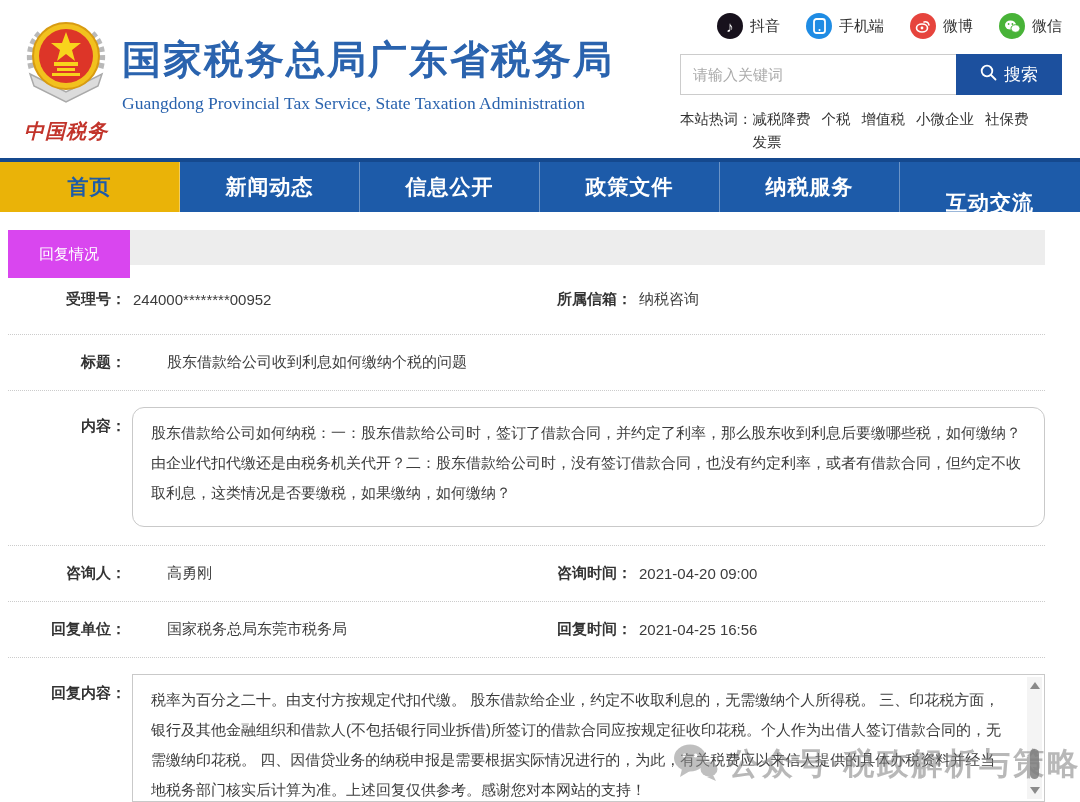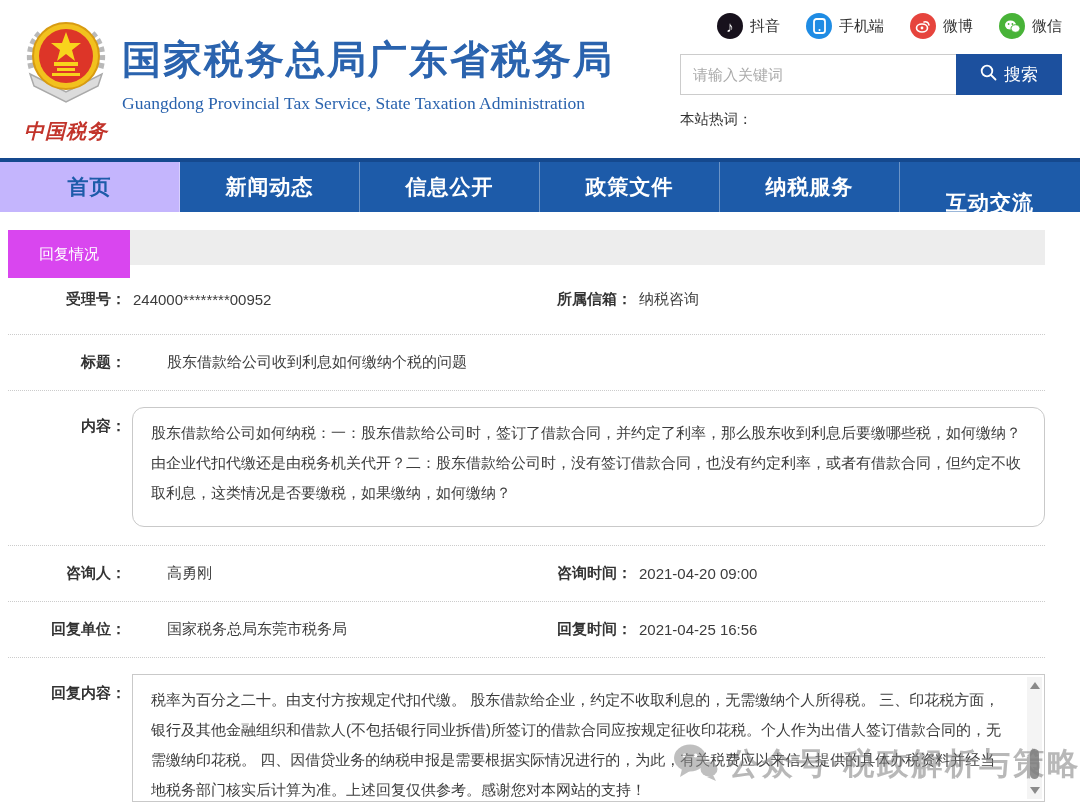--- a/index.html
+++ b/index.html
@@ -39,21 +39,21 @@
   .hotwords-label { flex-shrink:0; color:#333; }
   .hotwords-list { display:flex; flex-wrap:wrap; column-gap:11px; width:330px; }
   .hotword { color:#333; cursor:pointer; white-space:nowrap; }
 
   
   .nav { display:flex; height:54px; background:#1d5ba9; border-top:4px solid #15498e; }
   .nav-tab { width:180px; display:flex; align-items:center; justify-content:center;
     color:#fff; font-size:21px; font-weight:bold; cursor:pointer;
     border-right:1px solid rgba(255,255,255,.35); letter-spacing:1px; }
   .nav-tab:last-child { border-right:none;margin-top:32px; }
-  .nav-tab.active { background:#c4b5fd; color:#1d5ba9; }
+  .nav-tab.active { background:#eab308; color:#1d5ba9; }
 
   
   .subnav { margin:18px 35px 0 8px; height:35px; background:#ededed; }
   .subnav-tab { width:122px; height:48px; background:#d946ef; color:#fff; font-size:15px;
     display:flex; align-items:center; justify-content:center; cursor:pointer; }
 
   
   .main { margin:0 35px 0 8px; position:relative; }
   .row { position:relative; display:flex; align-items:center; border-bottom:1px dotted #ccc; }
   .row.no-border { border-bottom:none; }
@@ -155,20 +155,28 @@
               <circle cx="7" cy="7" r="5.3" fill="none" stroke="#fff" stroke-width="1.8"></circle>
               <line x1="11" y1="11" x2="15.5" y2="15.5" stroke="#fff" stroke-width="1.8" stroke-linecap="round"></line>
             </svg>
         </span>
         <span>搜索</span>
       </button>
     </div>
 
     <div class="hotwords">
       <span class="hotwords-label">本站热词：</span>
+      <span class="hotwords-list">
+        <span class="hotword">减税降费</span>
+        <span class="hotword">个税</span>
+        <span class="hotword">增值税</span>
+        <span class="hotword">小微企业</span>
+        <span class="hotword">社保费</span>
+        <span class="hotword">发票</span>
+      </span>
     </div>
   </div>
 </div>
 
 <div class="nav">
   <div class="nav-tab active">首页</div>
   <div class="nav-tab">新闻动态</div>
   <div class="nav-tab">信息公开</div>
   <div class="nav-tab">政策文件</div>
   <div class="nav-tab">纳税服务</div>

